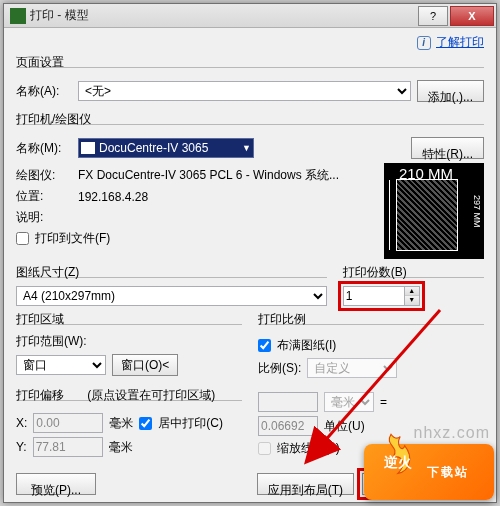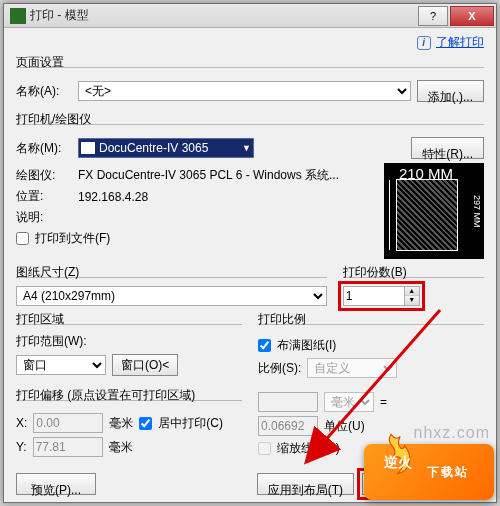--- a/index.html
+++ b/index.html
@@ -39,21 +39,21 @@
 .spin span { width: 14px; height: 9px; background: linear-gradient(#f4f4f4,#dcdcdc); font-size: 7px; line-height: 8px; text-align: center; border-bottom: 1px solid #ccc; }
 .spin span:last-child { border-bottom: none; }
 .redbox { outline: 3px solid #d80000; outline-offset: 2px; }
 .bottom { display: flex; gap: 8px; margin-top: 6px; align-items: center; }
 .bottom .btn { min-width: 80px; }
 .badge { position: absolute; right: 6px; bottom: 6px; width: 130px; height: 56px; background: linear-gradient(135deg,#ff9a1a,#ff6a00); border-radius: 8px; display: flex; align-items: center; justify-content: center; color: #fff; font-size: 18px; font-weight: bold; box-shadow: 0 2px 6px rgba(0,0,0,0.4); z-index: 50; }
 .badge .flame { position: absolute; left: 4px; top: -12px; width: 46px; height: 46px; }
 .badge .txt { margin-left: 38px; letter-spacing: 2px; }
 .wm { position: absolute; right: 10px; bottom: 64px; color: rgba(160,160,160,0.7); font-size: 16px; letter-spacing: 1px; z-index: 40; }
 svg.arrow-svg { position: absolute; left: 0; top: 0; width: 500px; height: 506px; pointer-events: none; z-index: 30; }
-.offset-note { font-size: 12px; color: #000; }
+.offset-note { font-size: 12px; color: #000; margin-left: 20px; }
 input[disabled] { background: #f0f0f0; color: #888; }
 </style>
 </head>
 <body>
 
 <div class="window">
   <div class="titlebar">
     <span class="icon"></span>
     <span class="title">打印 - 模型</span>
     <div class="winbtn">?</div>

